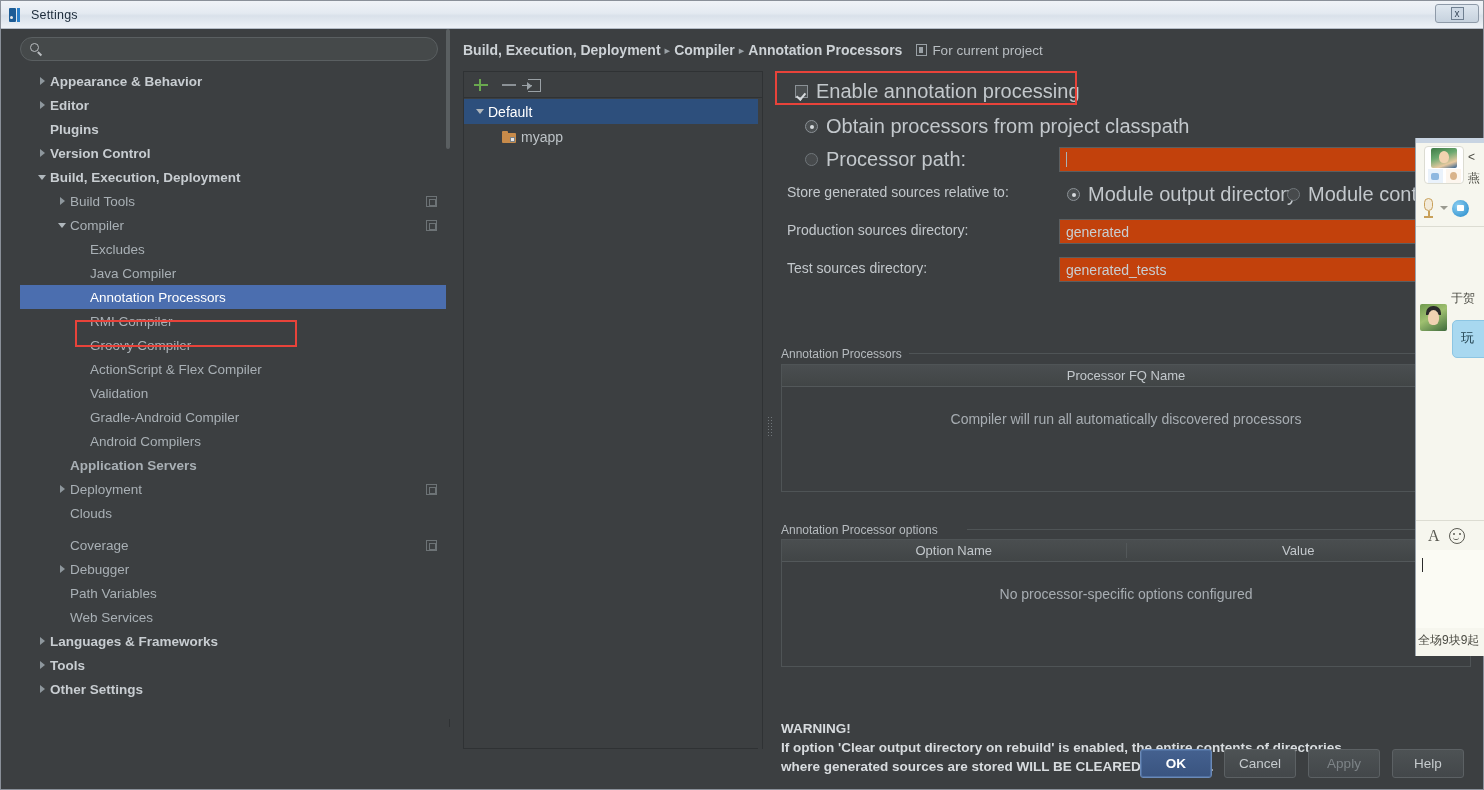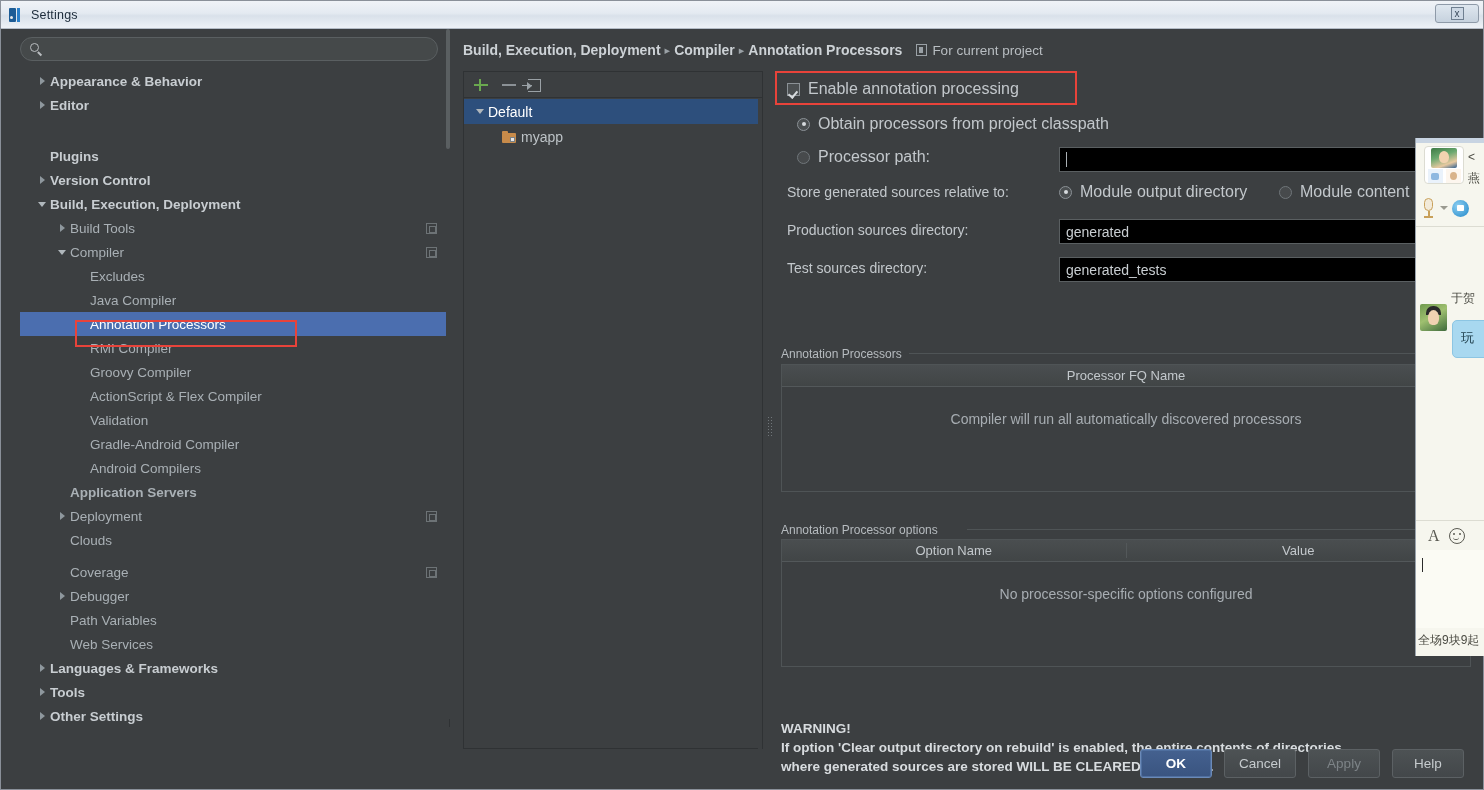--- a/index.html
+++ b/index.html
@@ -227,21 +227,21 @@
     position:absolute; left:3px; top: 345px; width:5px; height:22px;
     background-image: radial-gradient(#70767a 40%, transparent 41%);
     background-size: 3px 3px;
   }
 
   
   #form { position: absolute; left: 314px; top: 34px; width: 696px; height: 678px; }
 
   .chk-row {
     position: absolute; display: flex; align-items: center;
-    font-size: 16px; color: #c3c8cc; white-space: nowrap;
+    font-size: 20px; color: #c3c8cc; white-space: nowrap; margin-left: 8px;
   }
   .cbox {
     width: 13px; height: 13px; border: 1px solid #8b9196; background: #4b4f51;
     margin-right: 8px; position: relative; flex: 0 0 auto;
   }
   .cbox.on::after {
     content: ""; position: absolute; left: 2px; top: 5px;
     width: 4px; height: 7px; border-right: 2px solid #d7dbde;
     border-bottom: 2px solid #d7dbde; transform: rotate(40deg);
   }
@@ -257,21 +257,21 @@
   .radio.dim { background:#474a4c; border-color:#70767a; }
 
   #enable-highlight {
     position: absolute; left: 0px; top: 0px; width: 302px; height: 34px;
     border: 2px solid #e8433a; pointer-events: none;
   }
 
   .lbl { position: absolute; font-size: 14px; color: #c3c8cc; white-space: nowrap; }
 
   .tfield {
-    position: absolute; height: 25px; background: #000000;
+    position: absolute; height: 25px; background: #c2410c;
     border: 1px solid #5a5f61; display: flex; align-items: center;
     padding: 0 6px; font-size: 14px; color: #c9ced2; overflow: hidden;
   }
   .tfield .caret {
     width:1px; height:15px; background:#aab0b4; margin-right:1px;
   }
 
   
   .group-title {
     position: absolute; font-size: 12px; color: #b6bbbf; background: #3c3f41;
@@ -493,21 +493,21 @@
               <span class="arrow-r"></span>
             </span>
             <span>Appearance &amp; Behavior</span>
           </div>
           <div class="tree-row bold" style="padding-left: 14px;">
             <span class="tw">
               <span class="arrow-r"></span>
             </span>
             <span>Editor</span>
           </div>
-          <div class="tree-row bold" style="padding-left: 14px; margin-top: 27px;">
+          <div class="tree-row bold" style="padding-left: 14px;">
             <span class="tw"></span>
             <span>Plugins</span>
           </div>
           <div class="tree-row bold" style="padding-left: 14px;">
             <span class="tw">
               <span class="arrow-r"></span>
             </span>
             <span>Version Control</span>
           </div>
           <div class="tree-row bold" style="padding-left: 14px;">

